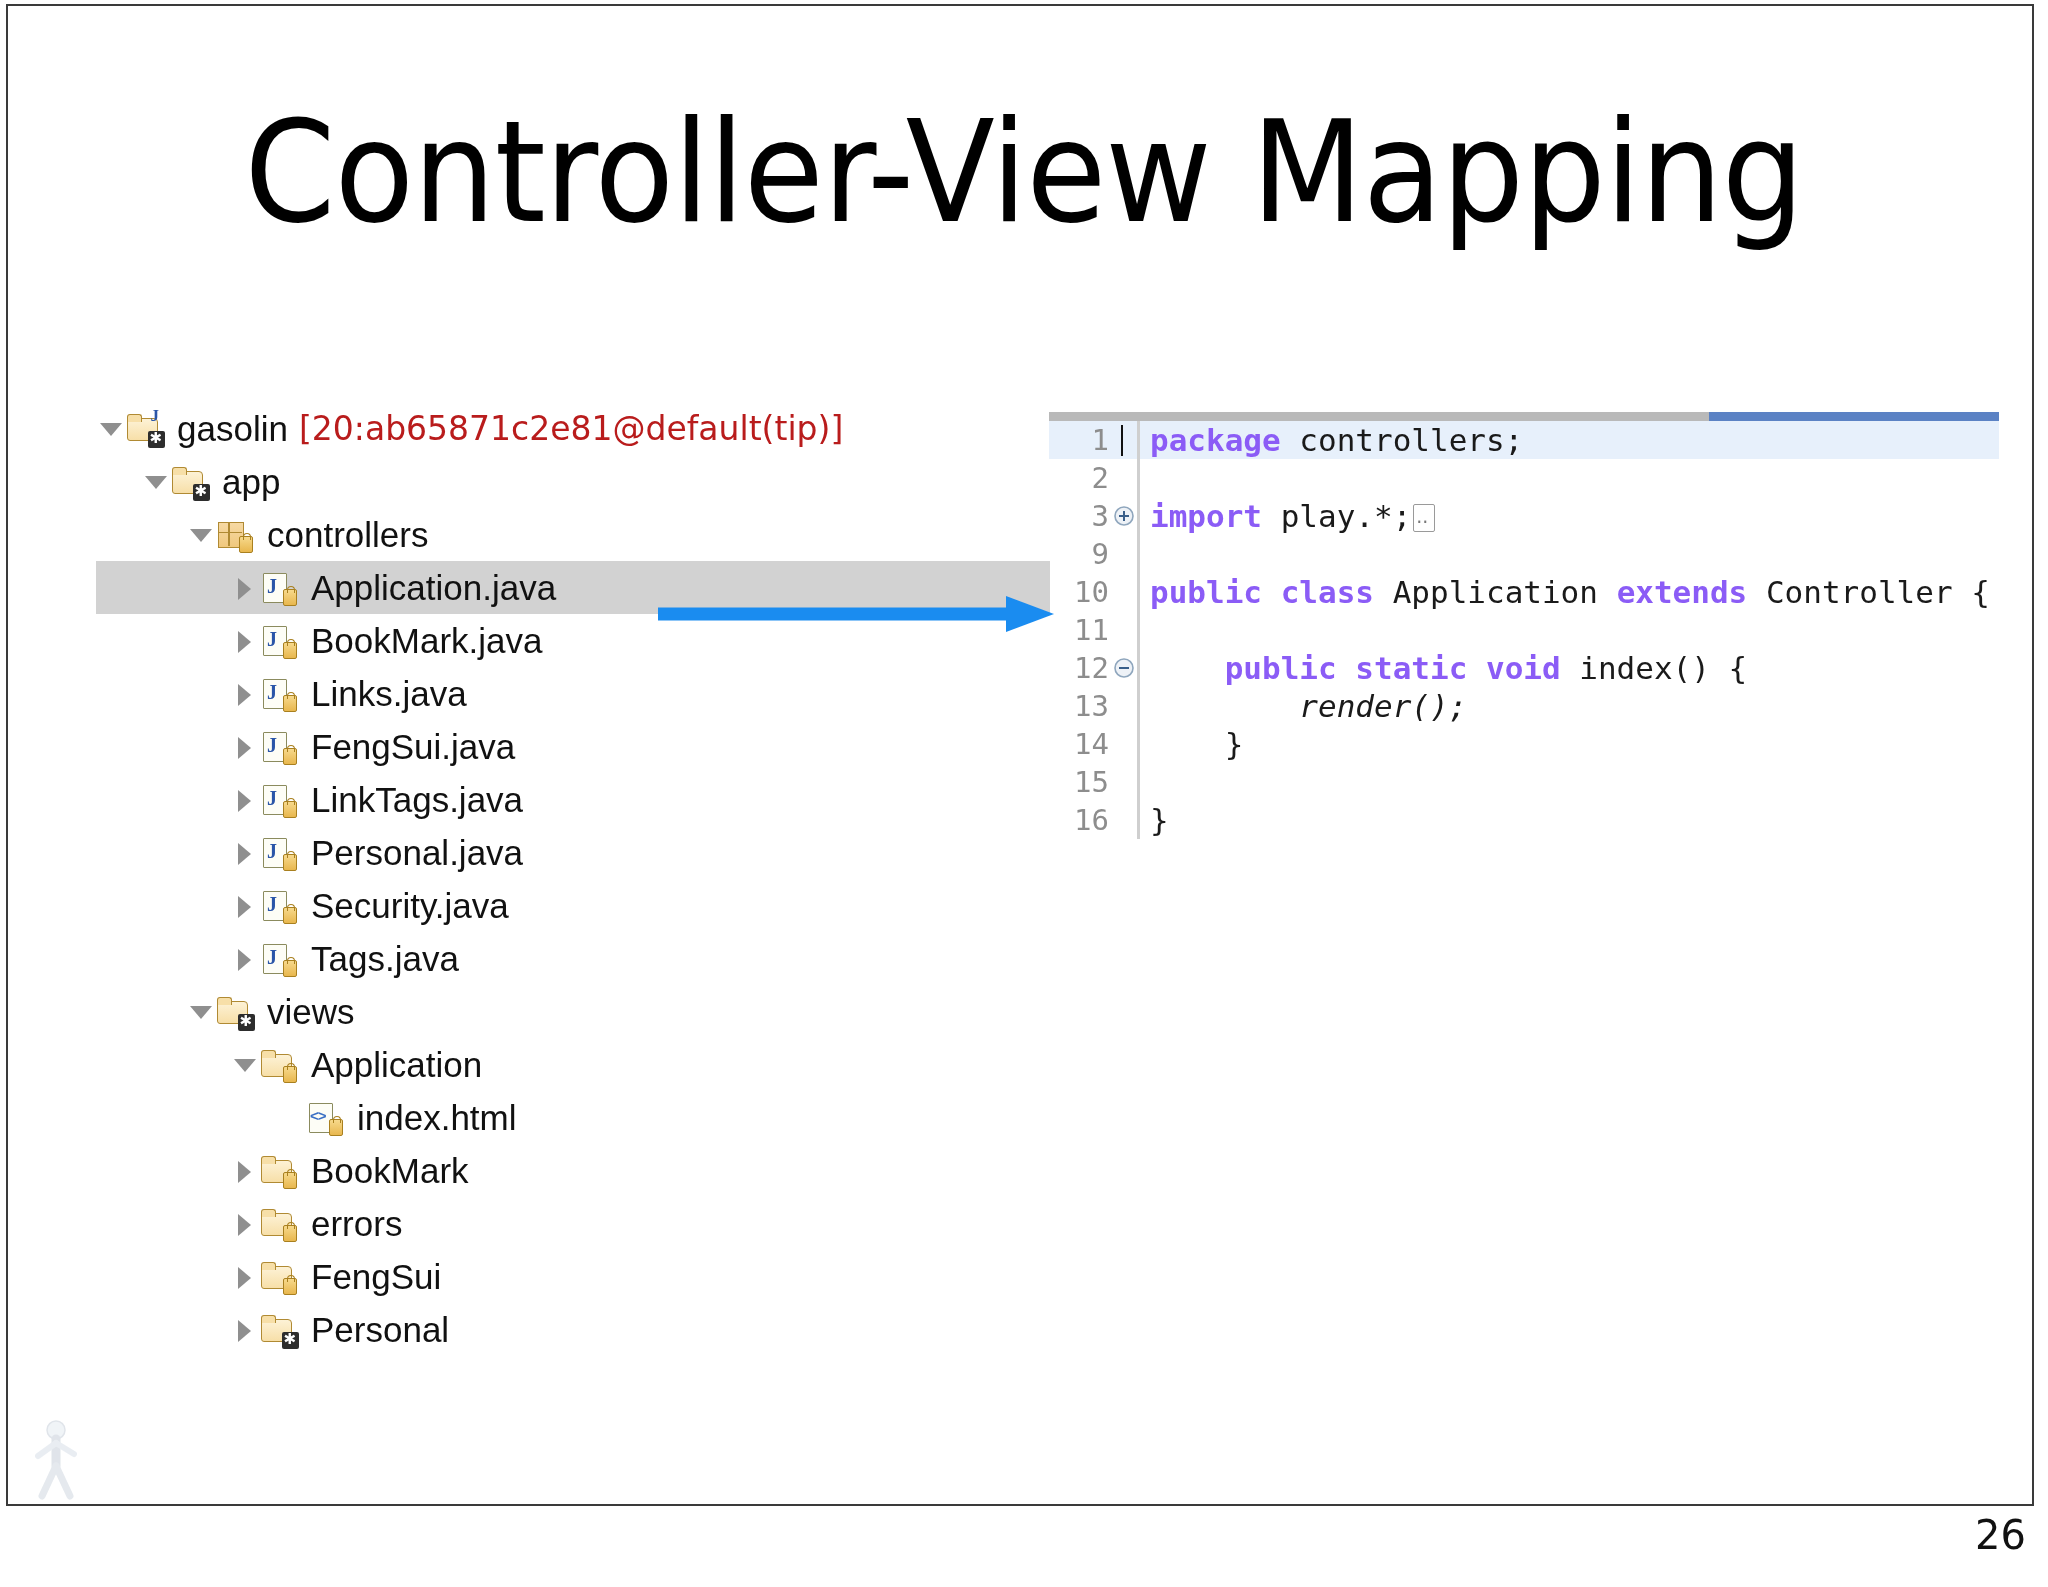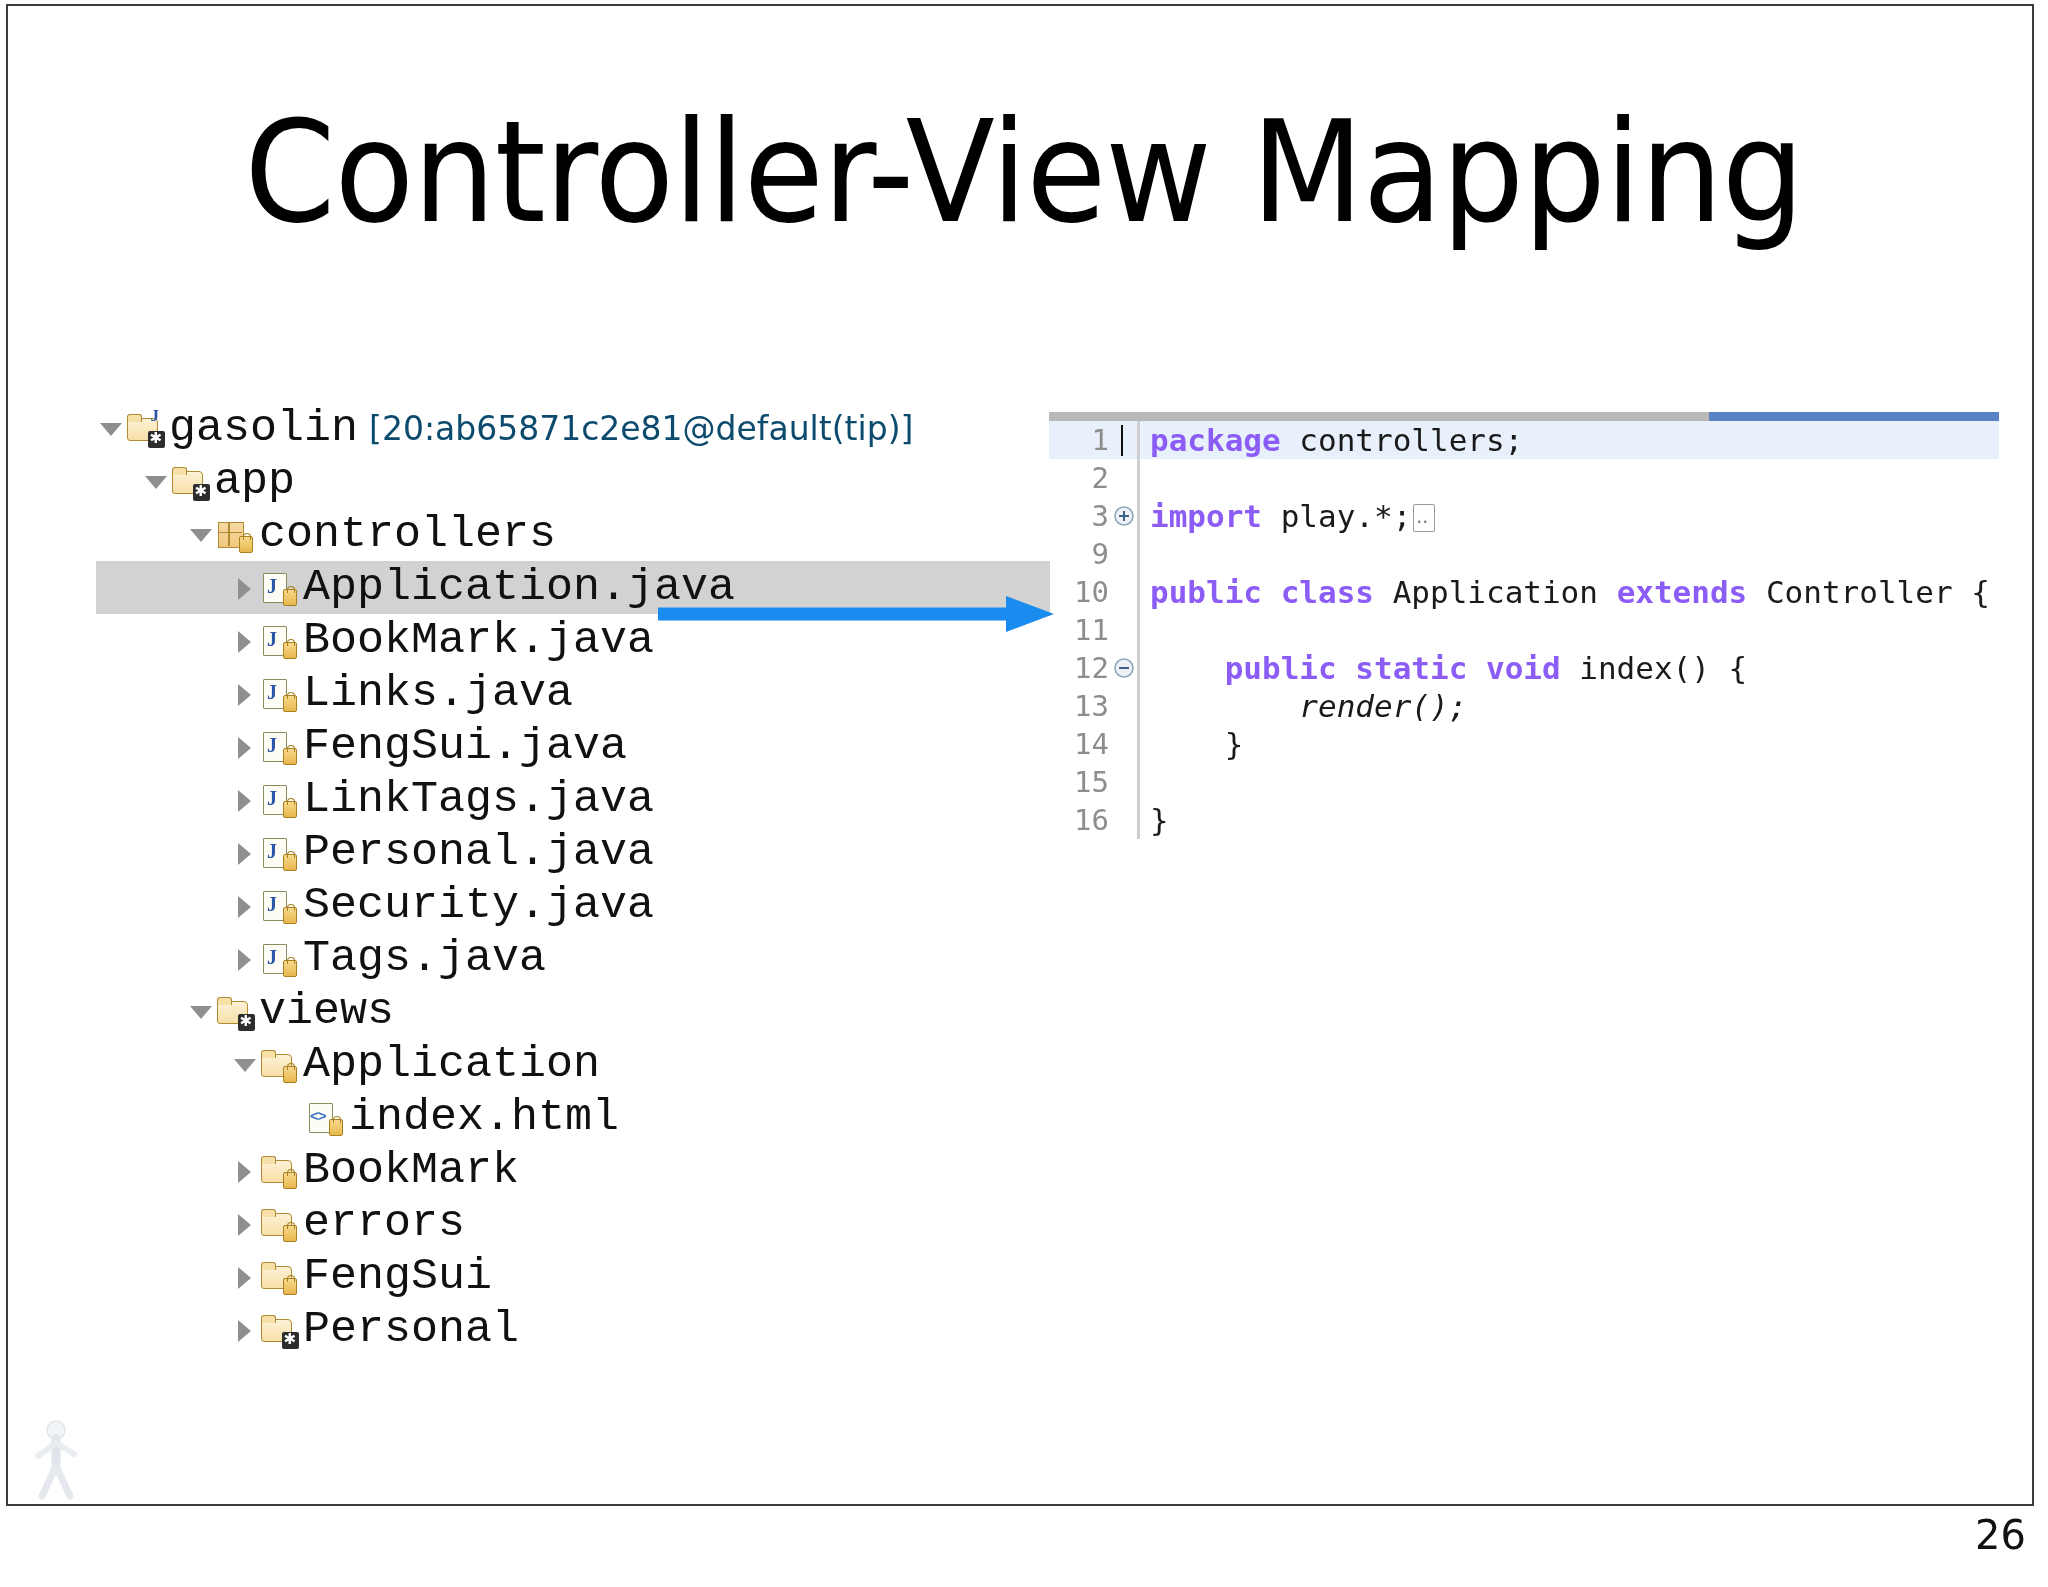--- a/index.html
+++ b/index.html
@@ -178,30 +178,31 @@
   }
   .badge.jlabel::before{
     content:"J";
     font-family:"Liberation Serif", serif;
     font-weight:bold;
     font-size:17px;
     color:#2a55a8;
   }
 
   .tree-label{
-    font-family:Liberation Mono, monospace;
-    font-size:45px;
+    font-family:Liberation Sans, sans-serif;
+    font-size:35px;
     line-height:38px;
     color:#111;
+    margin-left:8px;
   }
   .tree-rev{
     font-family:"DejaVu Sans", sans-serif;
     font-size:33px;
     line-height:38px;
-    color:#0c4a6e;
+    color:#b91c1c;
     margin-left:11px;
   }
 
   
   .lvl0{padding-left:0px;}
   .lvl1{padding-left:45px;}
   .lvl2{padding-left:90px;}
   .lvl3{padding-left:134px;}
   .lvl4{padding-left:180px;}
 

